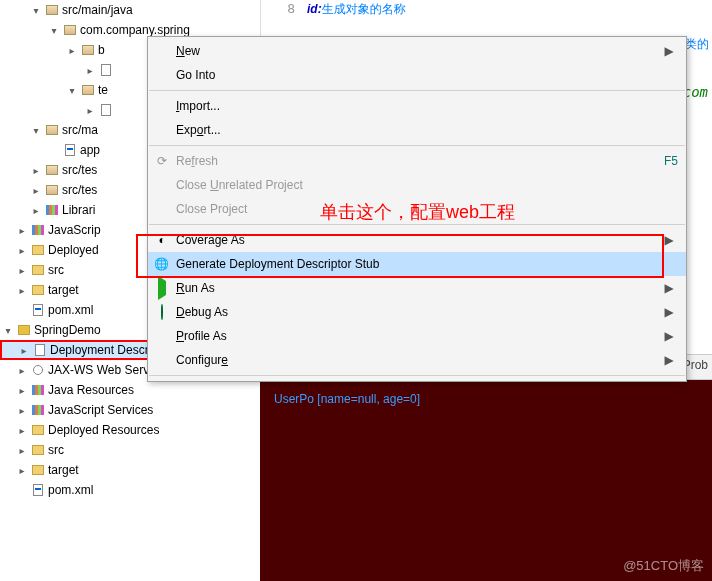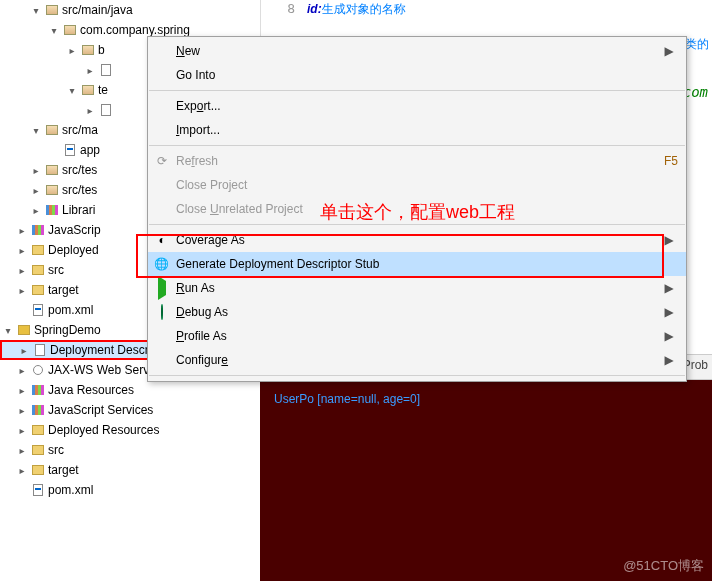--- a/index.html
+++ b/index.html
@@ -22,21 +22,21 @@
   .cline { height: 18px; line-height: 18px; white-space: nowrap; }
   .kw { color: #0000c0; font-weight: bold; font-style: italic; }
   .cm { color: #0080ff; }
   .str { color: #008000; font-style: italic; }
 
   
   .menu { position: absolute; left: 147px; top: 36px; width: 540px; background: #f4f4f4; border: 1px solid #a0a0a0; box-shadow: 2px 2px 6px rgba(0,0,0,.25); padding: 2px 0; }
   .mi { display: flex; align-items: center; height: 24px; padding: 0 8px 0 0; color: #000; }
   .mi .mic { width: 28px; text-align: center; }
   .mi .mlbl { flex: 1; }
-  .mi .macc { color: #a16207; margin-left: 10px; text-align: right; }
+  .mi .macc { color: #0f766e; margin-left: 10px; text-align: right; }
   .mi .msub { width: 18px; text-align: center; color: #555; }
   .mi.disabled { color: #9a9a9a; }
   .mi.hi { background: #bfe0ff; }
   .msep { height: 1px; background: #d0d0d0; margin: 3px 1px; }
   .u { text-decoration: underline; }
   .redbox1 { position: absolute; border: 2px solid #ff0000; pointer-events: none; }
 
   
   .console { position: absolute; left: 260px; top: 380px; right: 0; bottom: 0; background: #4a0000; color: #3a9cff; font-family: Consolas, monospace; font-size: 14px; padding: 10px 14px; }
   .tabbar { position: absolute; left: 260px; top: 354px; right: 0; height: 26px; background: #f2f2f2; border-top: 1px solid #ccc; border-bottom: 1px solid #ccc; display: flex; align-items: center; }
@@ -260,39 +260,39 @@
       <span class="mlbl"><span class="u">N</span><span></span>ew</span>
       <span class="msub">▶</span>
     </div>
   <div class="mi">
       <span class="mic"></span>
       <span class="mlbl">Go Into</span>
     </div>
   <div class="msep"></div>
   <div class="mi">
       <span class="mic"></span>
+      <span class="mlbl"><span class="u">I</span>mport...</span>
+    </div>
+  <div class="mi">
+      <span class="mic"></span>
       <span class="mlbl">Exp<span class="u">o</span>rt...</span>
-    </div>
-  <div class="mi">
-      <span class="mic"></span>
-      <span class="mlbl"><span class="u">I</span>mport...</span>
     </div>
   <div class="msep"></div>
   <div class="mi disabled">
       <span class="mic">⟳</span>
       <span class="mlbl">Re<span class="u">f</span>resh</span>
       <span class="macc">F5</span>
     </div>
   <div class="mi disabled">
       <span class="mic"></span>
+      <span class="mlbl">Close <span class="u">U</span>nrelated Project</span>
+    </div>
+  <div class="mi disabled">
+      <span class="mic"></span>
       <span class="mlbl">Close Project</span>
-    </div>
-  <div class="mi disabled">
-      <span class="mic"></span>
-      <span class="mlbl">Close <span class="u">U</span>nrelated Project</span>
     </div>
   <div class="msep"></div>
   <div class="mi">
       <span class="mic">◐</span>
       <span class="mlbl">Coverage As</span>
       <span class="msub">▶</span>
     </div>
   <div class="mi hi">
       <span class="mic">🌐</span>
       <span class="mlbl">Generate Deployment Descriptor Stub</span>

